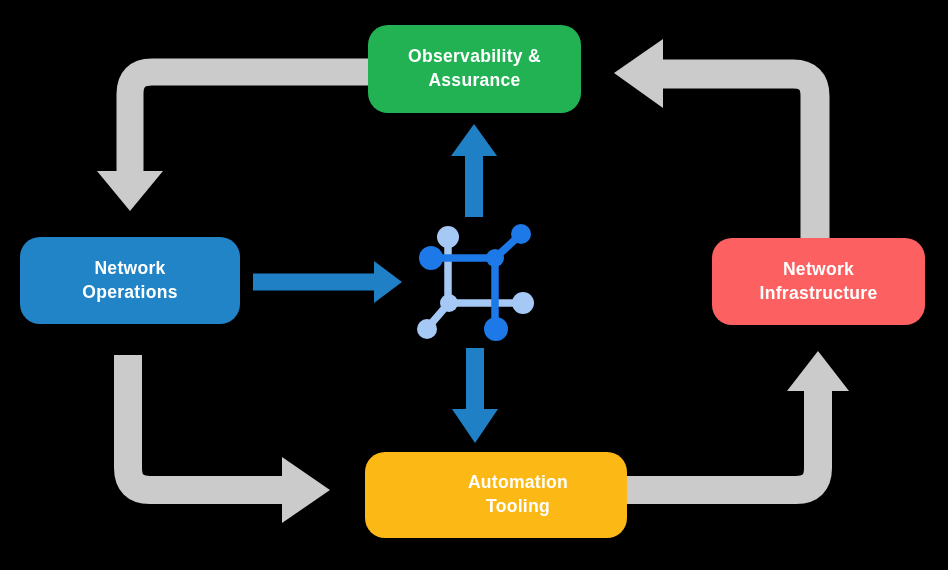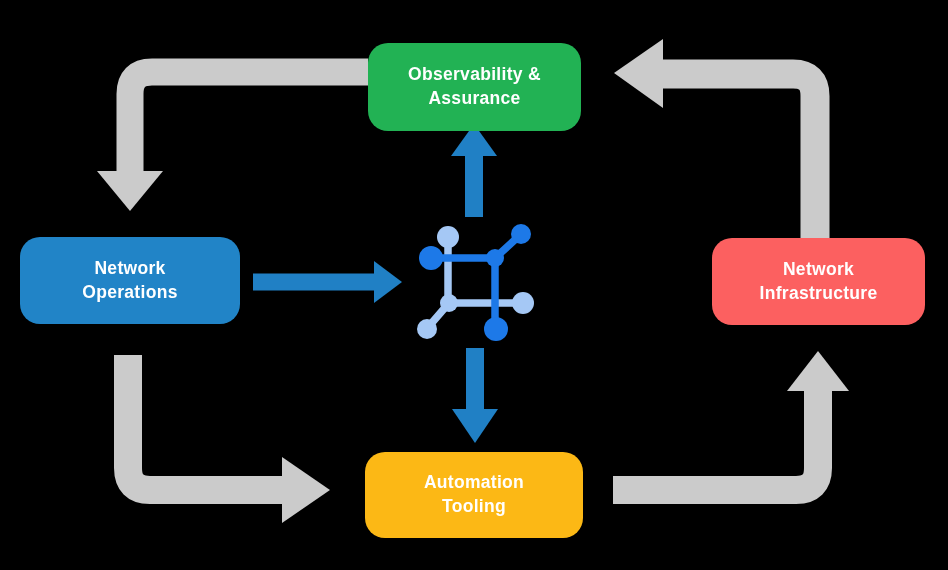--- a/index.html
+++ b/index.html
@@ -30,21 +30,21 @@
     text-align: center;
   }
   .node-label {
     white-space: pre-line;
     color: #ffffff;
     font-size: 17.5px;
     font-weight: bold;
     line-height: 1.35;
     letter-spacing: 0.3px;
   }
-  .node-observability { left: 368px; top: 43px;  width: 213px; height: 88px; }
+  .node-observability { left: 368px; top: 25px;  width: 213px; height: 88px; }
   .node-operations    { left: 20px;  top: 237px; width: 220px; height: 87px; }
   .node-infrastructure{ left: 712px; top: 238px; width: 213px; height: 87px; }
   .node-automation    { left: 365px; top: 452px; width: 218px; height: 86px; }
 </style>
 </head>
 <body>
 
 <div class="stage">
 
   <svg class="layer" viewBox="0 0 948 570" aria-hidden="true">
@@ -116,18 +116,18 @@
   <div class="node node-operations" style="background-color: rgb(33, 132, 199);">
     <span class="node-label">Network
 Operations</span>
   </div>
 
   <div class="node node-infrastructure" style="background-color: rgb(252, 96, 96);">
     <span class="node-label">Network
 Infrastructure</span>
   </div>
 
-  <div class="node node-automation" style="background-color: rgb(252, 184, 21);">
+  <div class="node node-automation" style="background-color: rgb(252, 184, 21); padding-left: 44px;">
     <span class="node-label">Automation
 Tooling</span>
   </div>
 
 </div>
 
 </body></html>

